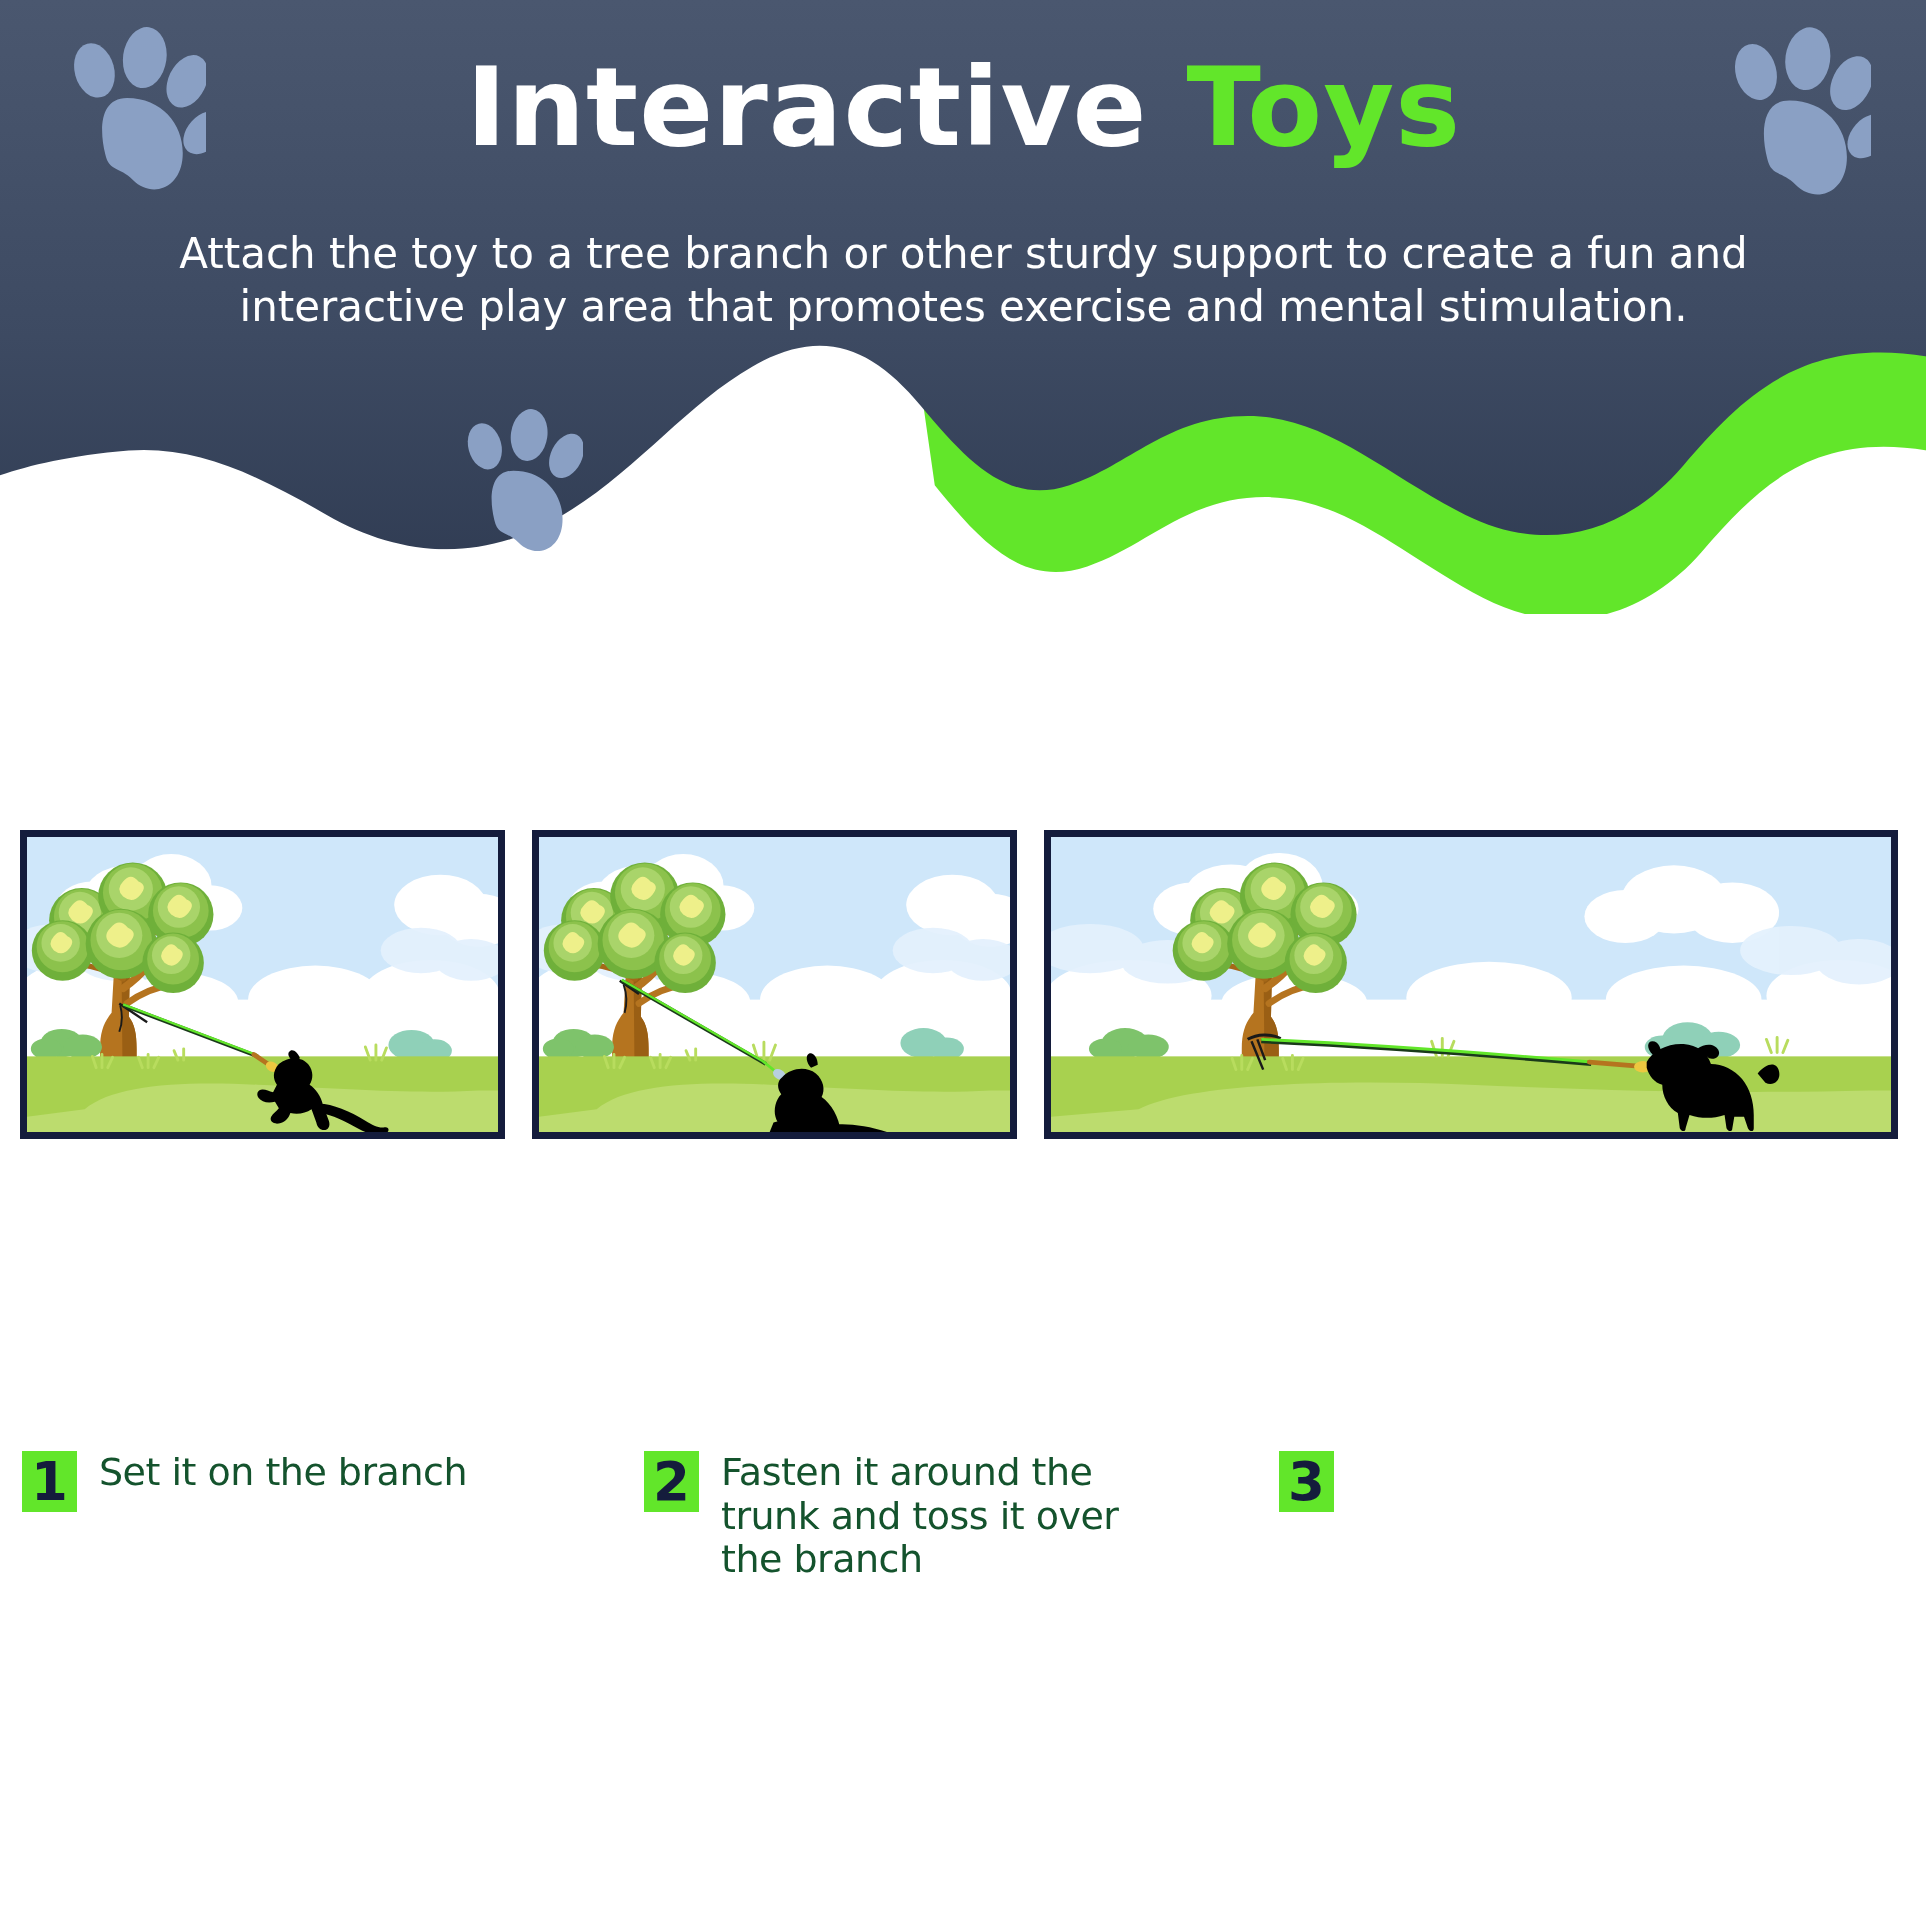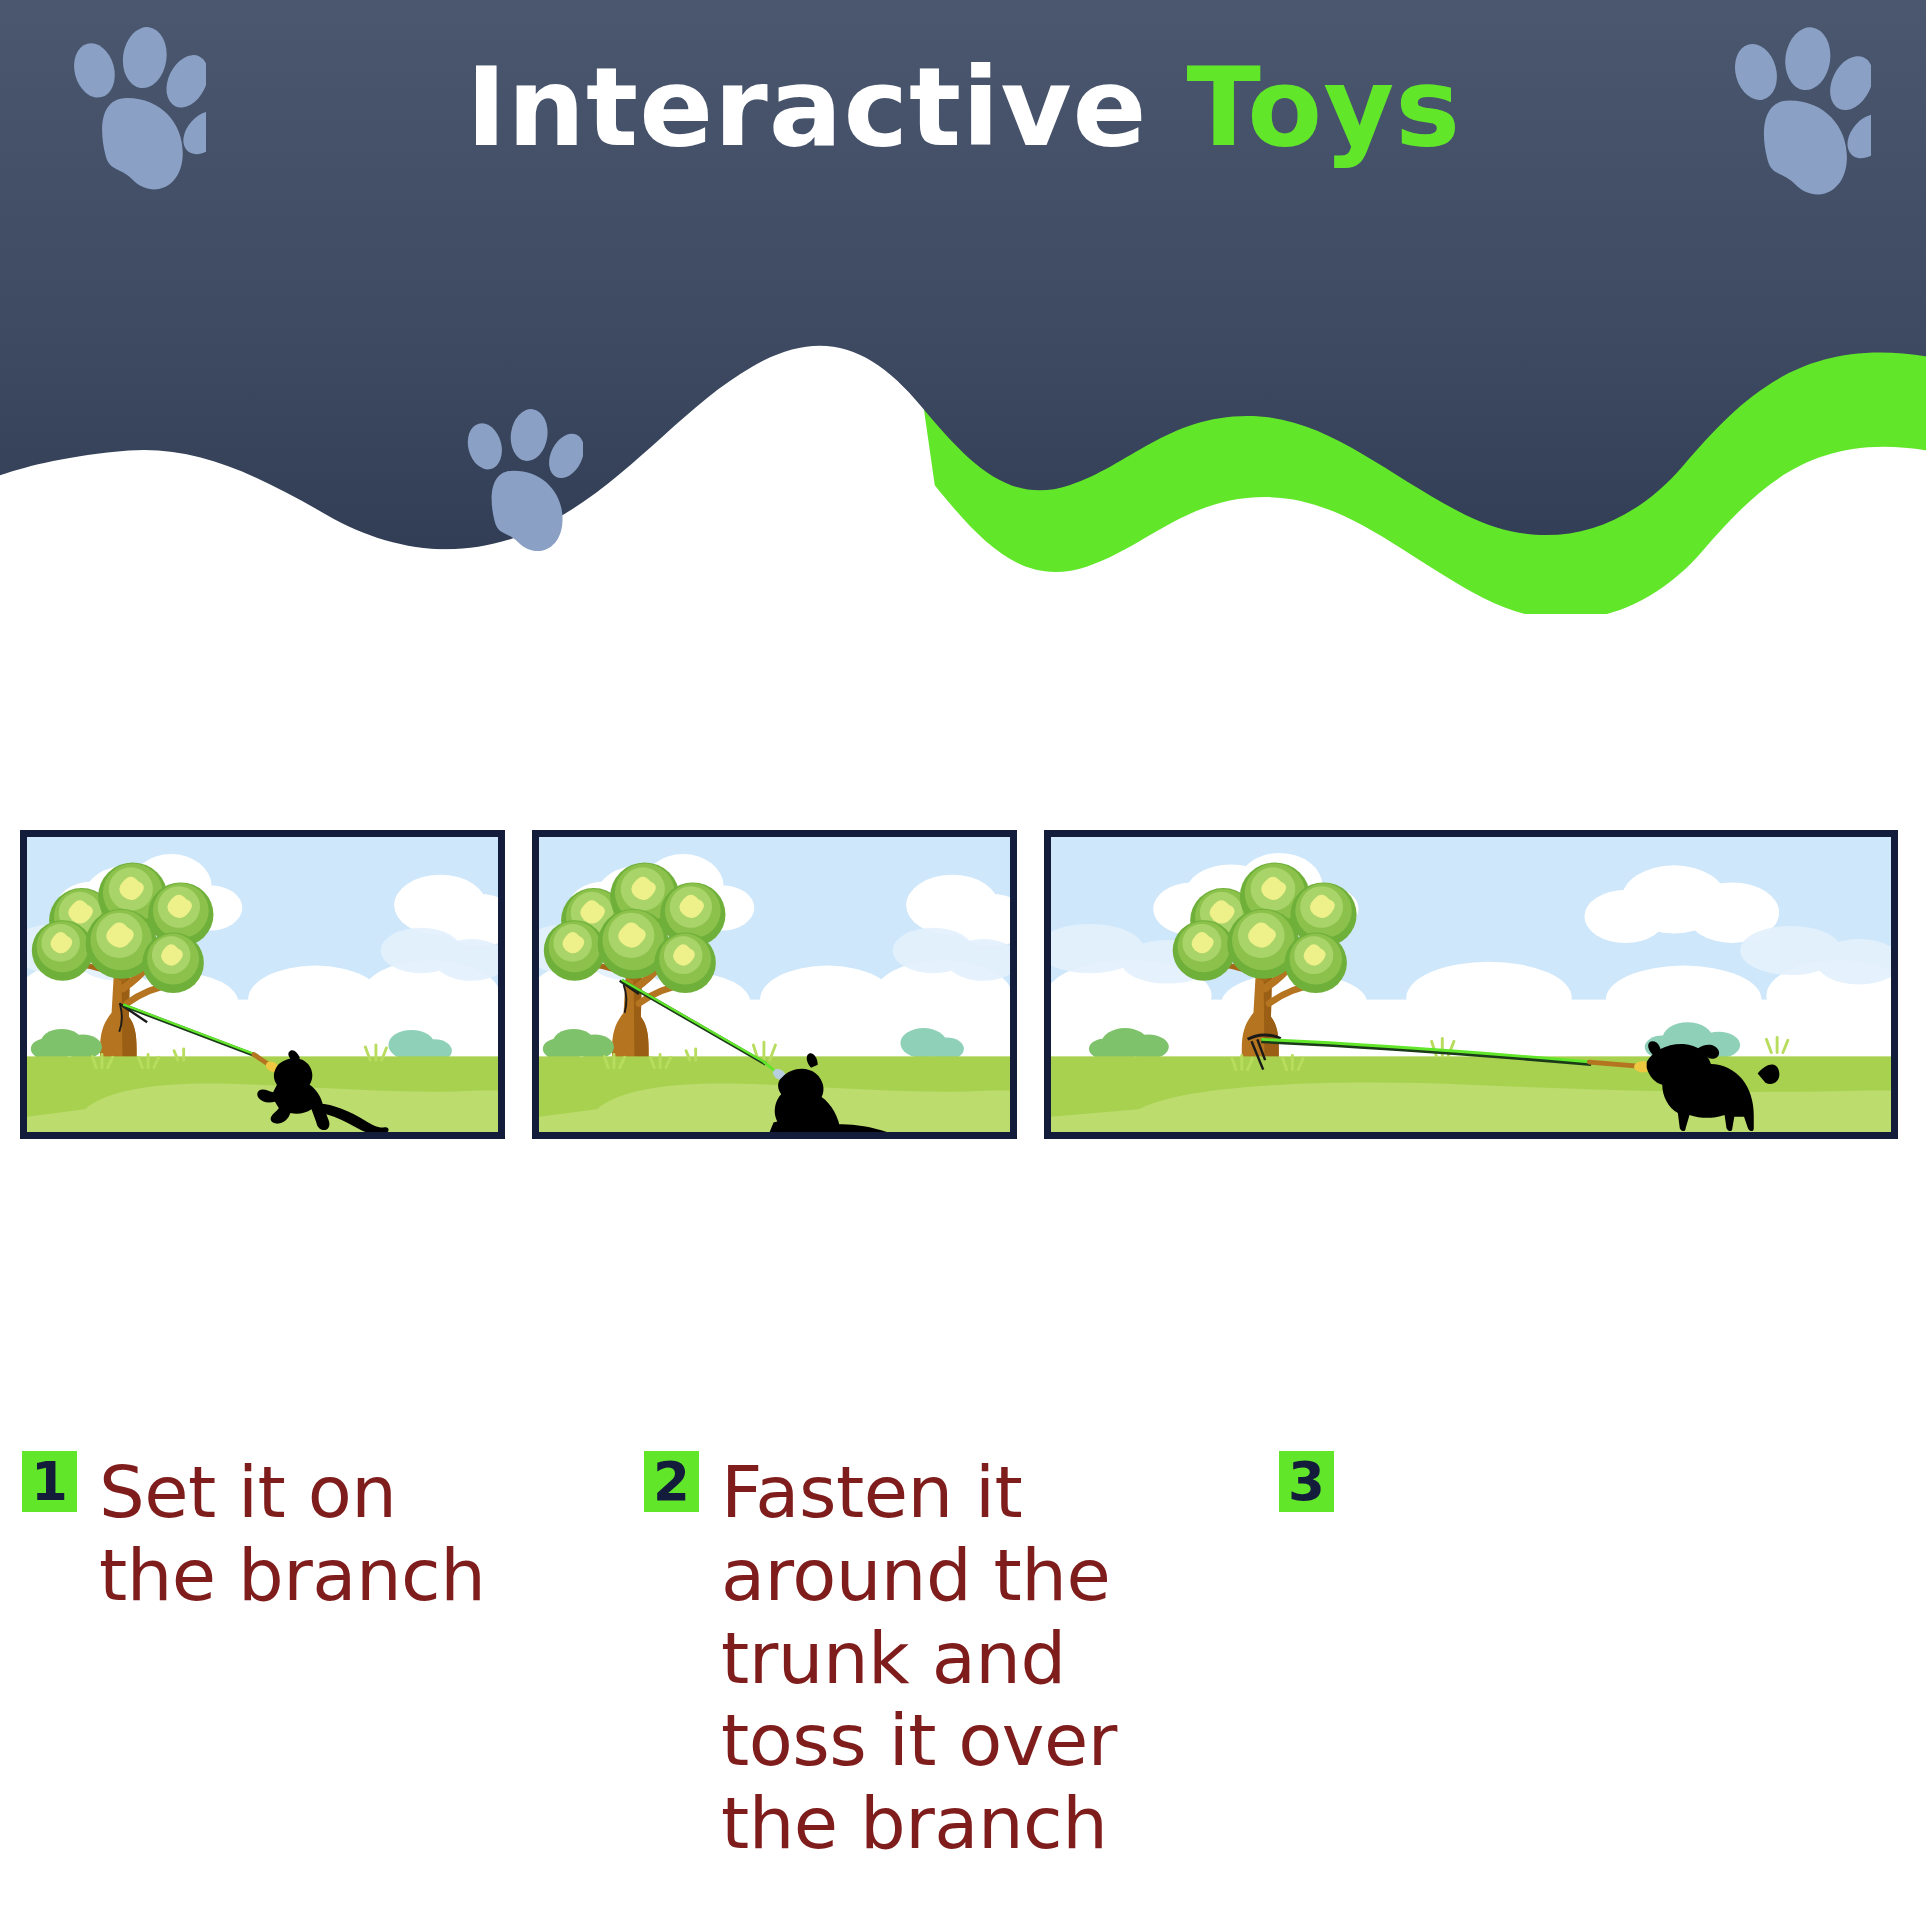--- a/index.html
+++ b/index.html
@@ -70,23 +70,23 @@
     color:#141c3c;
     font-family:"DejaVu Sans", sans-serif;
     font-weight:700;
     font-size:53px;
     line-height:61px;
     text-align:center;
   }
   .step-text {
     font-family:"DejaVu Sans", sans-serif;
     font-weight:400;
-    font-size:72px;
+    font-size:38px;
     line-height:1.15;
-    color:#7f1d1d;
+    color:#14532d;
     letter-spacing:-0.5px;
   }
 </style>
 </head>
 <body>
 
 <div id="header">
   <svg id="header-bg" viewBox="0 0 1946 620" preserveAspectRatio="none">
     <defs>
       <linearGradient id="hdrGrad" x1="0" y1="0" x2="0" y2="1">
@@ -155,20 +155,21 @@
       <ellipse cx="141" cy="68" rx="18" ry="27" transform="rotate(26 141 68)"></ellipse>
       <path d="M80,85 C118,85 140,116 136,148 C132,178 104,186 86,168
                C72,154 62,160 58,142 C52,118 52,85 80,85 Z"></path>
     </g>
   </svg>
 
   <h1 id="title"><span>Interactive</span>
     <span class="accent">Toys</span>
   </h1>
 
+  <p id="subtitle">Attach the toy to a tree branch or other sturdy support to create a fun and interactive play area that promotes exercise and mental stimulation.</p>
 </div>
 
 <div id="panels">
 
   <div class="panel p1">
     <svg viewBox="0 0 490 312" preserveAspectRatio="none">
       <defs>
         <clipPath id="clip1">
             <rect x="0" y="0" width="490" height="312"></rect>
           </clipPath>

